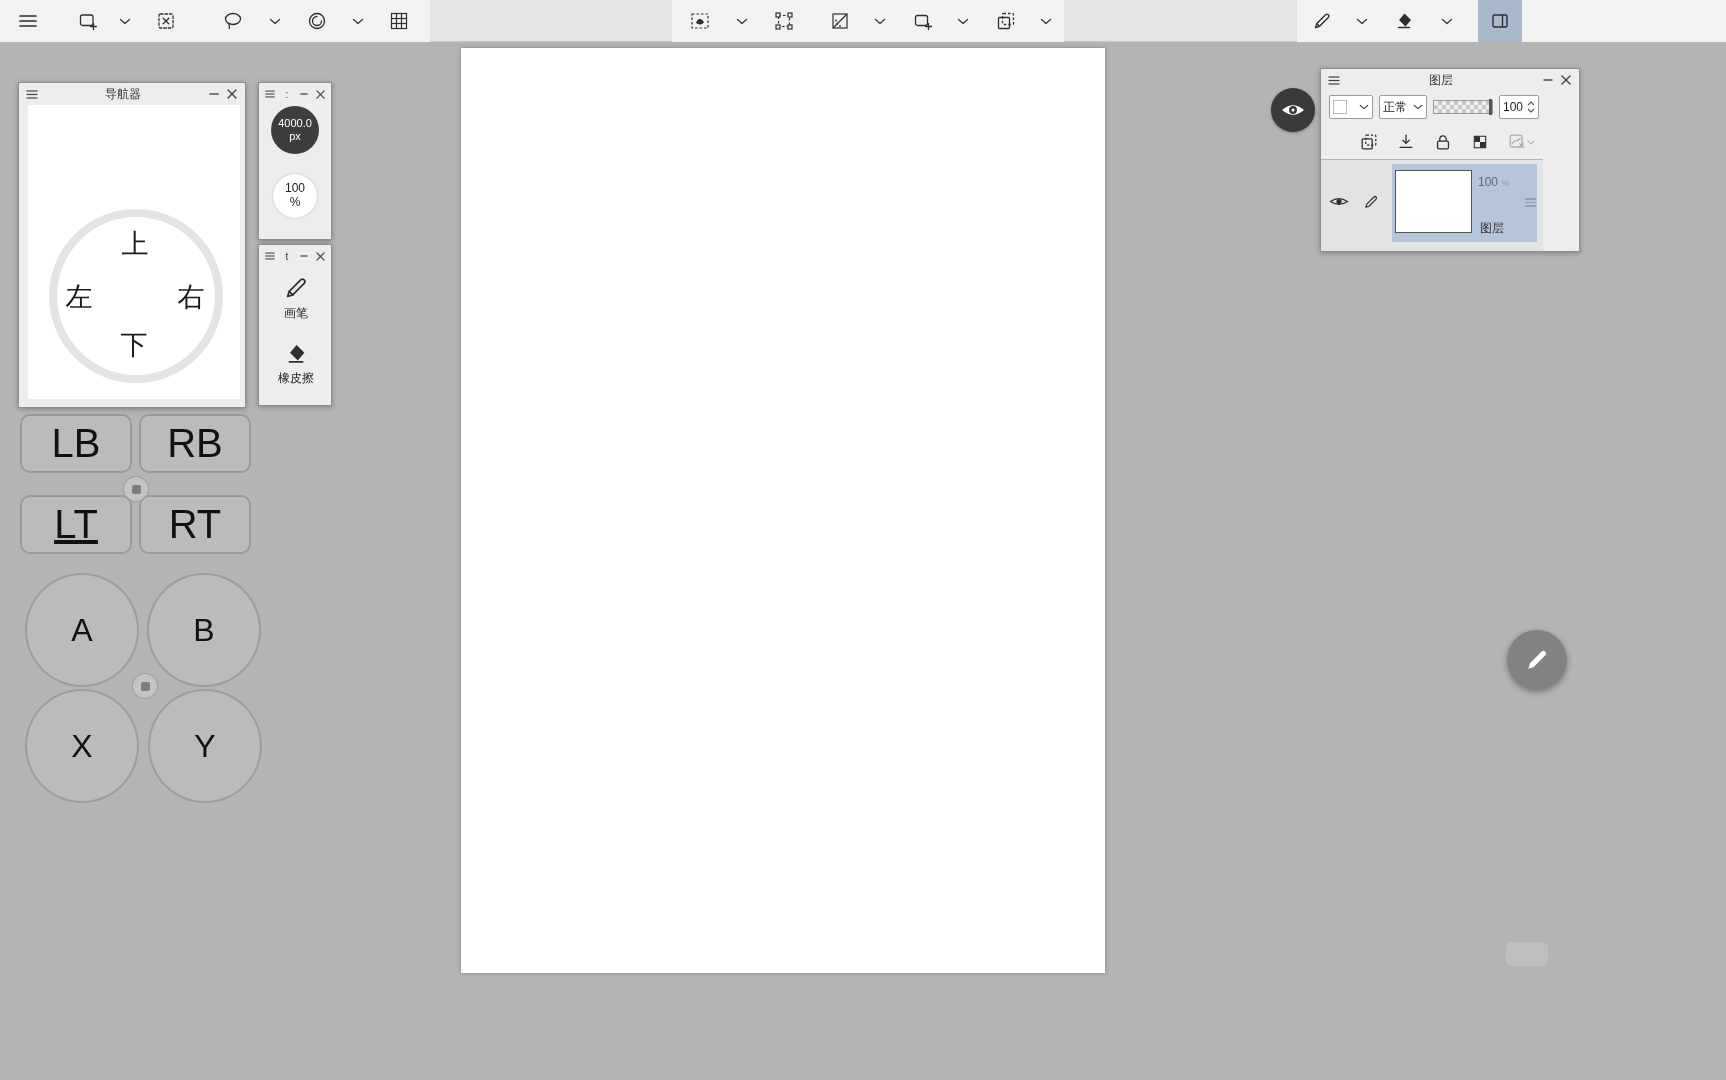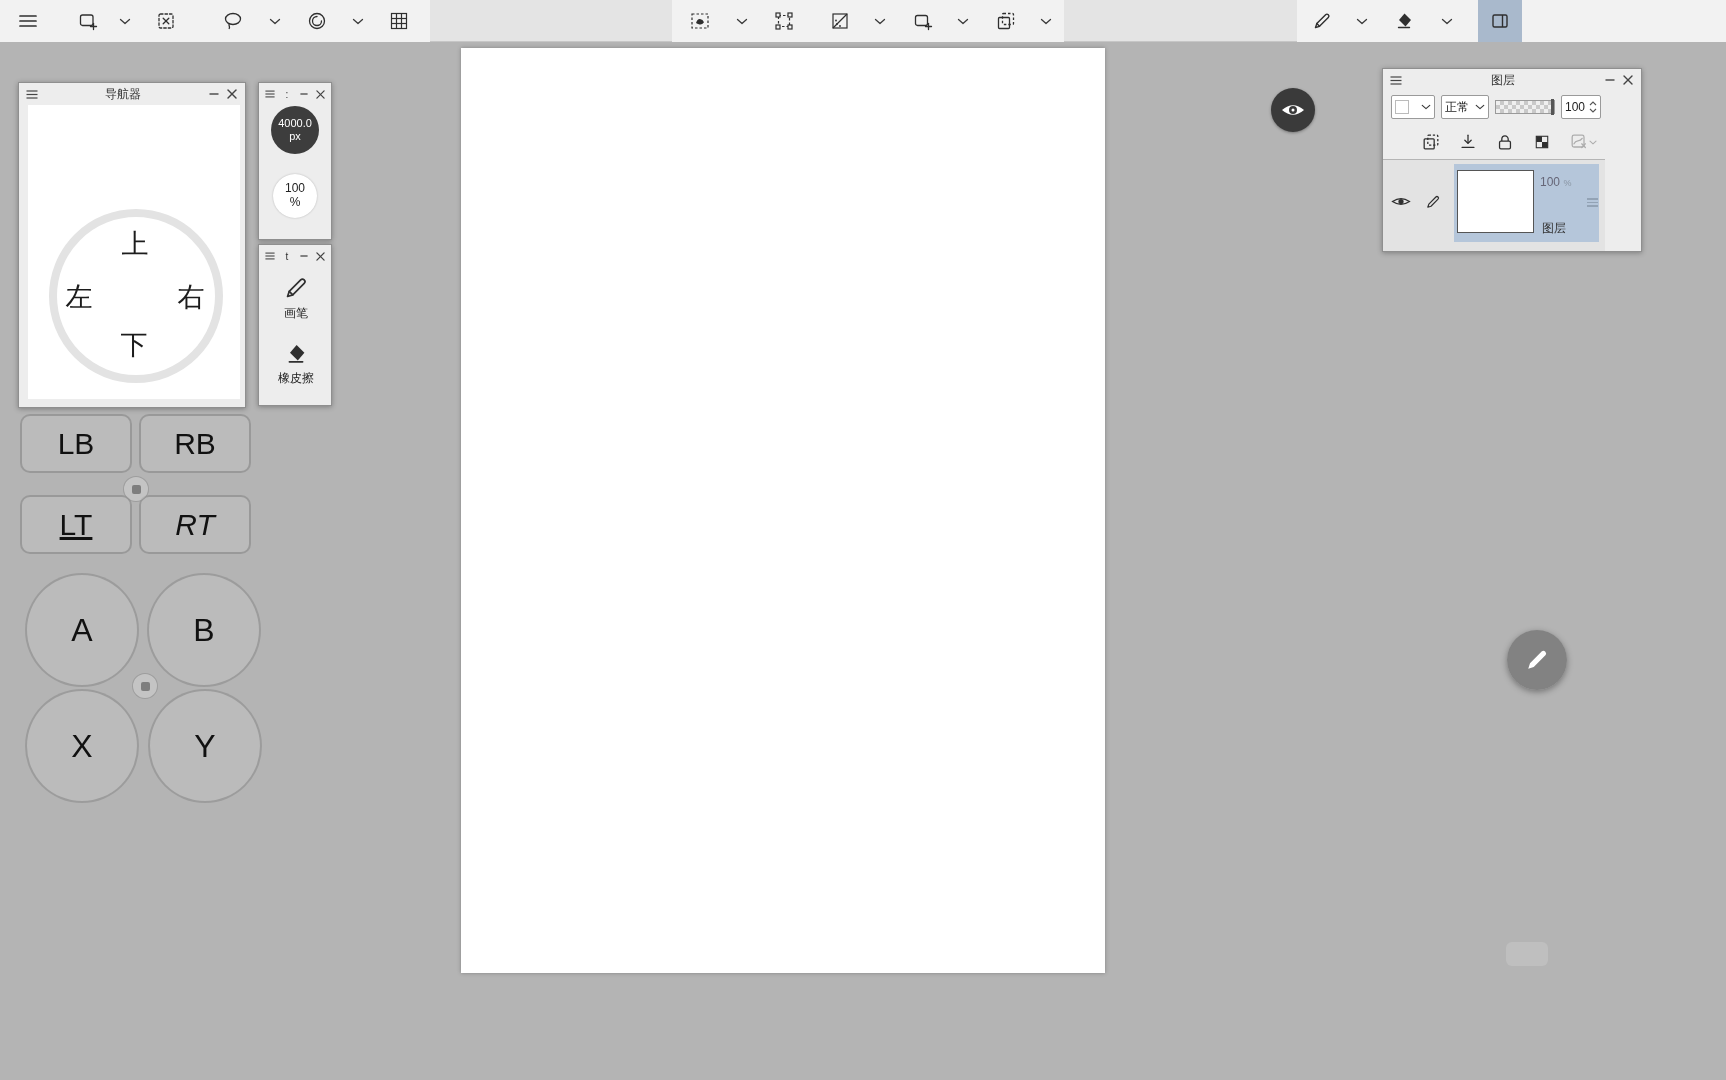--- a/index.html
+++ b/index.html
@@ -36,35 +36,35 @@
                  box-shadow:0 0 2px rgba(0,0,0,.25); display:flex; flex-direction:column; align-items:center; justify-content:center; font-size:12px; line-height:1.15; cursor:pointer; }
   .size-panel .size-circle { left:50%; transform:translateX(-50%); }
   .size-panel .zoom-circle { left:50%; transform:translateX(-50%); }
 
   .tools-panel { left:258px; top:244px; width:74px; height:162px; }
   .tool-item { position:absolute; left:0; width:74px; display:flex; flex-direction:column; align-items:center; gap:4px; cursor:pointer; }
   .tool-label { font-size:12px; color:#222; }
 
   
   .gp-rect { position:absolute; border:2px solid rgba(110,110,110,.45); border-radius:10px; background:rgba(235,235,235,.14);
-             display:flex; align-items:center; justify-content:center; font-size:30px; color:#111; z-index:5; cursor:pointer; }
+             display:flex; align-items:center; justify-content:center; font-size:40px; color:#111; z-index:5; cursor:pointer; }
   .gp-circle { position:absolute; border:2px solid rgba(110,110,110,.4); border-radius:50%; background:rgba(235,235,235,.12);
                display:flex; align-items:center; justify-content:center; font-size:32px; color:#111; z-index:5; cursor:pointer; }
   .gp-mini { position:absolute; width:26px; height:26px; border:1px solid rgba(110,110,110,.45); border-radius:50%;
              background:rgba(225,225,225,.35); display:flex; align-items:center; justify-content:center; z-index:6; cursor:pointer; }
   .mini-glyph { width:9px; height:9px; border-radius:2px; background:rgba(70,70,70,.55); }
 
   
   .eye-btn { position:absolute; left:1271px; top:88px; width:44px; height:44px; border-radius:50%; background:#3a3a3a;
              display:flex; align-items:center; justify-content:center; box-shadow:0 1px 3px rgba(0,0,0,.35); z-index:25; cursor:pointer; }
   .fab { position:absolute; left:1507px; top:630px; width:60px; height:60px; border-radius:50%; background:rgba(128,128,128,.95);
          display:flex; align-items:center; justify-content:center; box-shadow:0 2px 6px rgba(0,0,0,.35); z-index:25; cursor:pointer; }
 
   
-  .layers-panel { left:1382px; top:68px; width:260px; height:184px; z-index:26; }
+  .layers-panel { left:1320px; top:68px; width:260px; height:184px; z-index:26; }
   .lp-dd { position:absolute; height:24px; top:26px; background:#fff; border:1px solid #9a9a9a; border-radius:2px;
            display:flex; align-items:center; justify-content:space-between; padding:0 3px; font-size:12px; color:#222; cursor:pointer; }
   .lp-swatch { width:14px; height:14px; background:#fff; border:1px solid #bbb; }
   .lp-slider { position:absolute; left:112px; top:31px; width:60px; height:14px; border:1px solid #9a9a9a; cursor:pointer;
                background-image:linear-gradient(45deg,#c9c9c9 25%,transparent 25%,transparent 75%,#c9c9c9 75%),
                                 linear-gradient(45deg,#c9c9c9 25%,#efefef 25%,#efefef 75%,#c9c9c9 75%);
                background-size:8px 8px; background-position:0 0,4px 4px; }
   .lp-slider-handle { position:absolute; right:0; top:-2px; width:3px; height:16px; background:#555; }
   .lp-spin { position:absolute; left:178px; top:26px; width:40px; height:24px; background:#fff; border:1px solid #9a9a9a; border-radius:2px;
              display:flex; align-items:center; justify-content:space-between; padding:0 3px; font-size:12px; color:#222; cursor:pointer; }
@@ -256,21 +256,21 @@
     </div>
   <div class="gp-rect" style="left:139px;top:414px;width:112px;height:59px;">
       <span>RB</span>
     </div>
   <div class="gp-mini" style="left:123px;top:476px;">
       <span class="mini-glyph"></span>
     </div>
   <div class="gp-rect" style="left:20px;top:495px;width:112px;height:59px;text-decoration:underline;">
       <span>LT</span>
     </div>
-  <div class="gp-rect" style="left:139px;top:495px;width:112px;height:59px;font-style:italic;">
+  <div class="gp-rect" style="left:139px;top:495px;width:112px;height:59px;">
       <span>RT</span>
     </div>
 
   <div class="gp-circle" style="left:25px;top:573px;width:114px;height:114px;">
       <span>A</span>
     </div>
   <div class="gp-circle" style="left:147px;top:573px;width:114px;height:114px;">
       <span>B</span>
     </div>
   <div class="gp-mini" style="left:132px;top:673px;">

